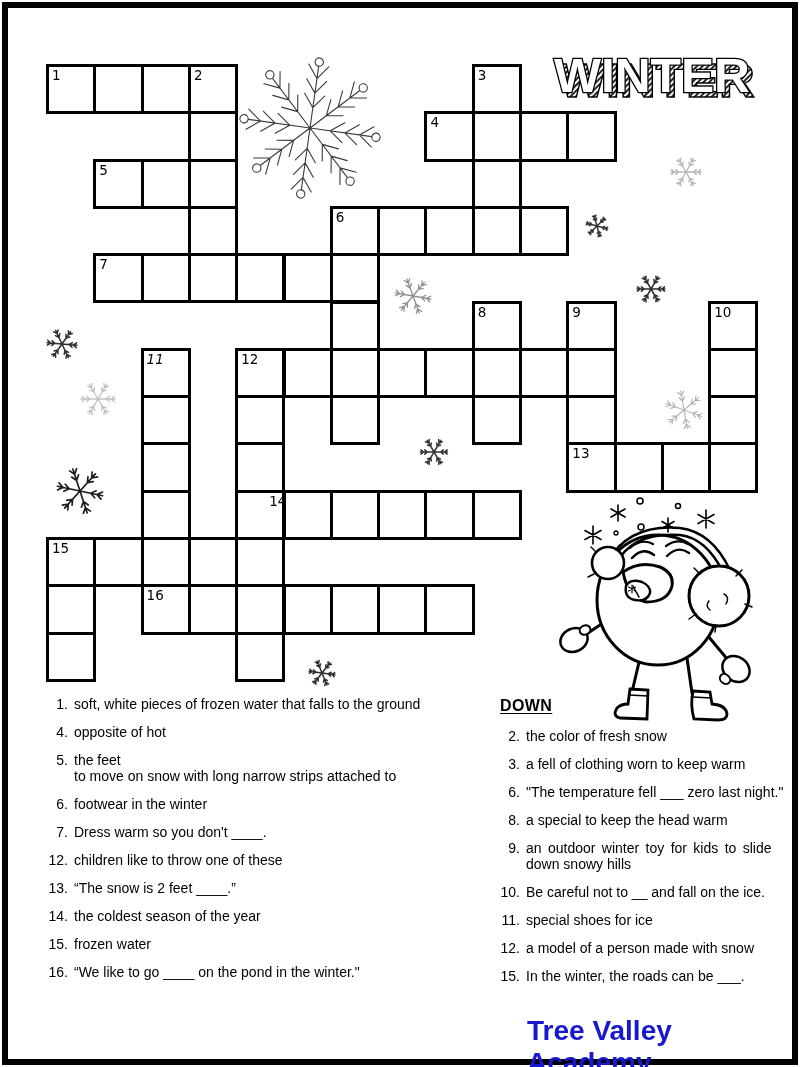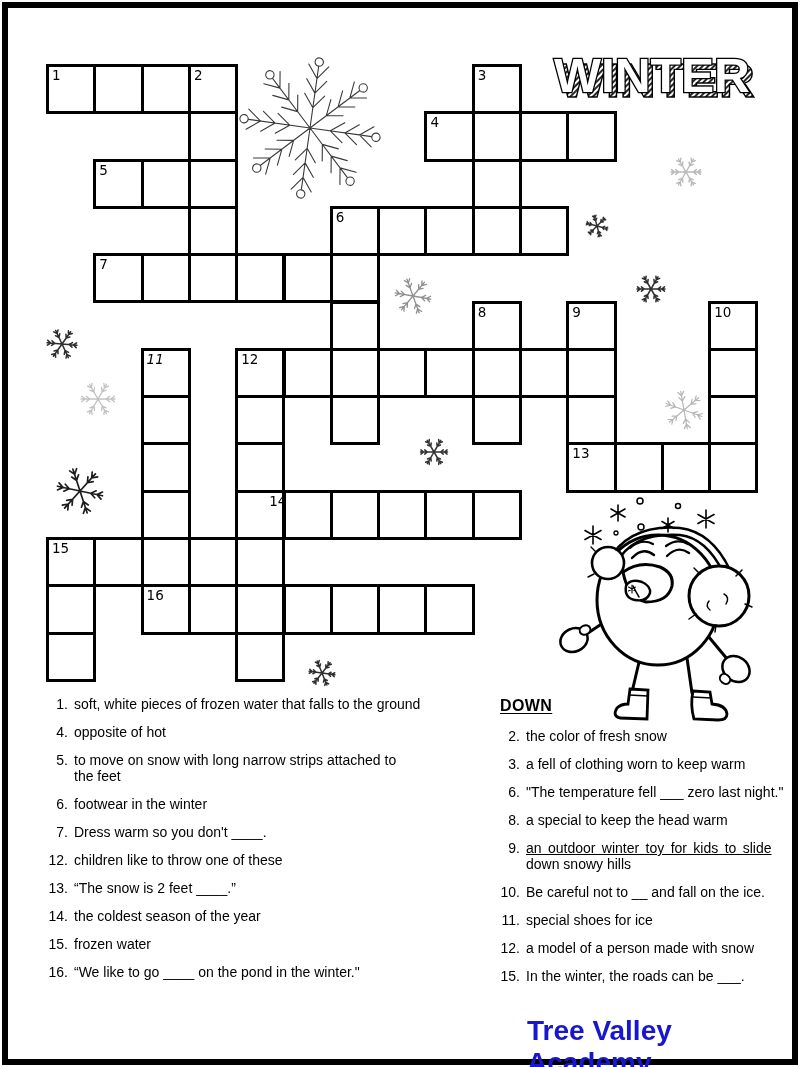--- a/index.html
+++ b/index.html
@@ -22,21 +22,21 @@
   #down-section{left:487px;top:697px;width:292px;margin-left:13px;}
   .clue-heading{
     font-size:16px;font-weight:bold;text-decoration:underline;
     text-underline-offset:2px;letter-spacing:.4px;margin-bottom:10px;
   }
   #down-section .clue-heading{margin-bottom:14px;}
   .clue{display:flex;font-size:14px;line-height:15.5px;margin-bottom:12.5px;white-space:nowrap;}
   .clue-num{flex:none;width:22px;text-align:right;margin-right:6px;}
   #down-section .clue-num{width:20px;}
   .clue-text div{white-space:nowrap;}
-  .clue-text .stretch{word-spacing:2.5px;text-decoration:underline;}
+  .clue-text .stretch{word-spacing:2.5px;}
   #footer-logo{
     position:absolute;left:527px;top:1015px;font-size:28px;font-weight:bold;
     color:#1717cd;letter-spacing:0px;
   }
 </style>
 </head>
 <body>
 
 <div id="page-border"></div>
 
@@ -252,22 +252,22 @@
       </div>
       <div class="clue">
         <span class="clue-num">4.</span>
         <span class="clue-text">
           <div>opposite of hot</div>
         </span>
       </div>
       <div class="clue">
         <span class="clue-num">5.</span>
         <span class="clue-text">
+          <div>the feet</div>
           <div>to move on snow with long narrow strips attached to</div>
-          <div>the feet</div>
         </span>
       </div>
       <div class="clue">
         <span class="clue-num">6.</span>
         <span class="clue-text">
           <div>footwear in the winter</div>
         </span>
       </div>
       <div class="clue">
         <span class="clue-num">7.</span>

